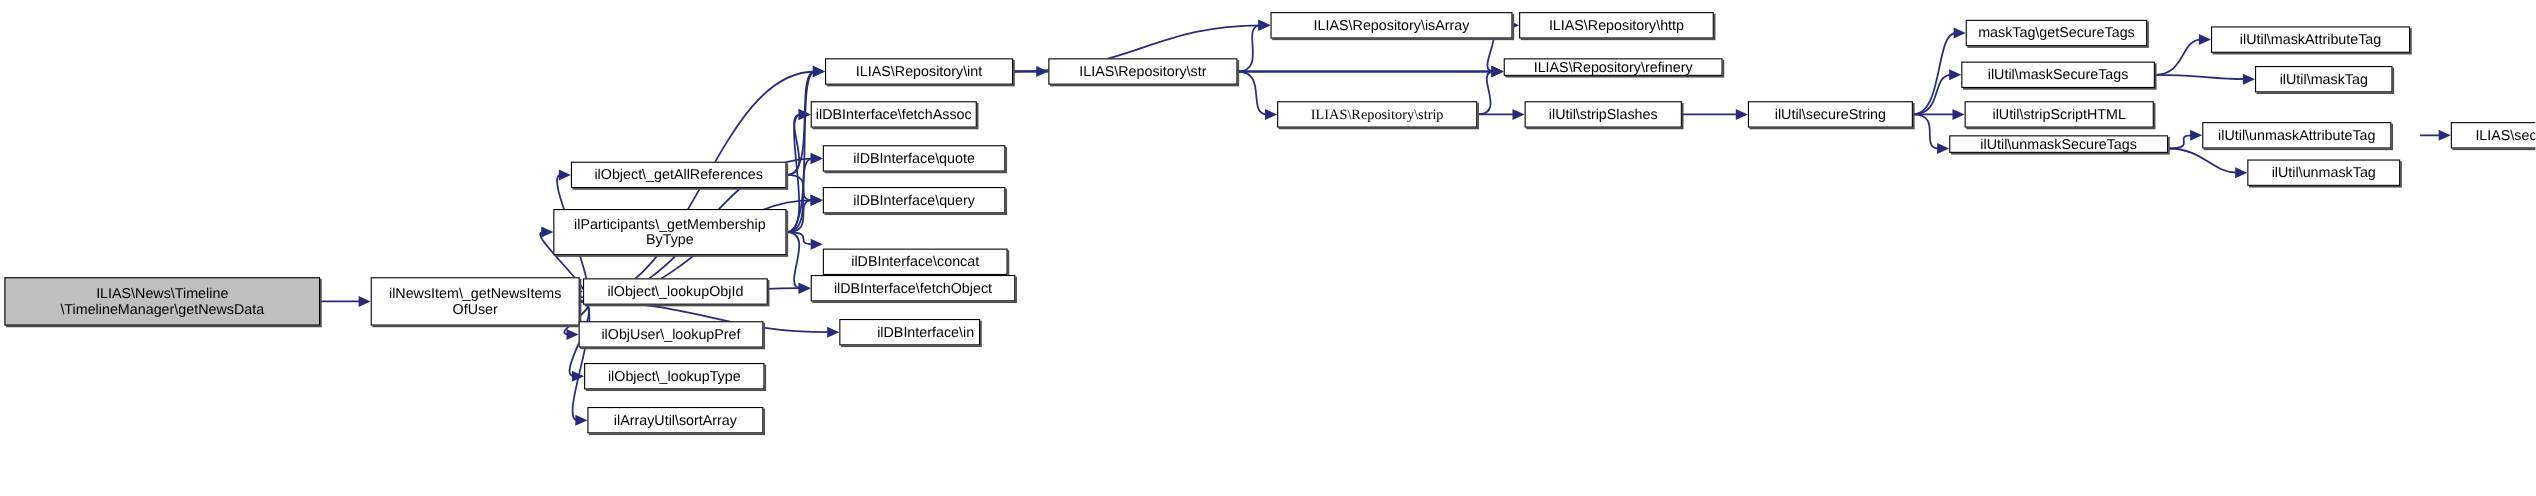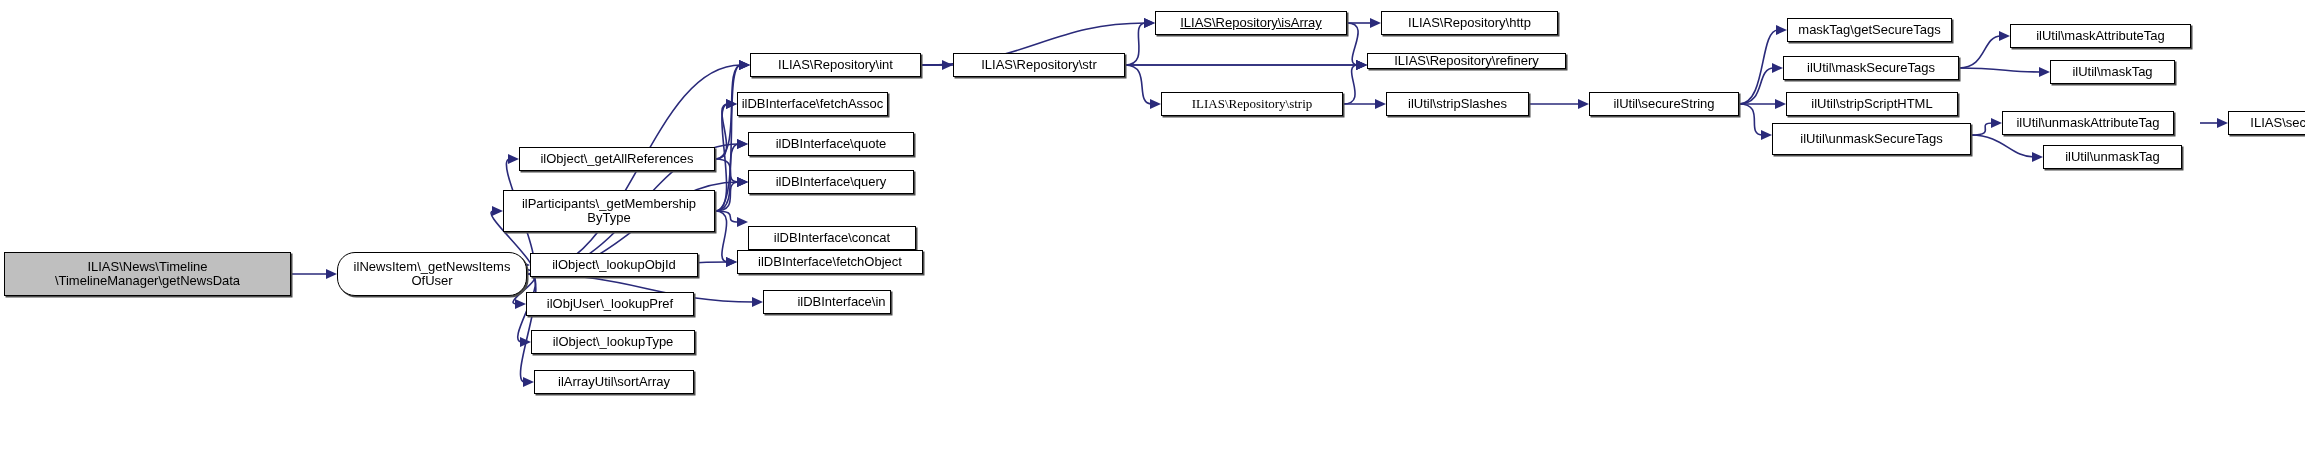--- a/index.html
+++ b/index.html
@@ -98,46 +98,46 @@
       <path d="M1971,135 C1999,135 1974,123 1993,123" fill="none" stroke="#2a2a7a" stroke-width="1.6"></path>
       <polygon points="2002,123 1991,118 1991,128" fill="#2a2a7a"></polygon>
       <path d="M1971,135 C2003.4,135 2010.6,157 2034,157" fill="none" stroke="#2a2a7a" stroke-width="1.6"></path>
       <polygon points="2043,157 2032,152 2032,162" fill="#2a2a7a"></polygon>
       <path d="M2200,123 L2219,123" fill="none" stroke="#2a2a7a" stroke-width="1.6"></path>
       <polygon points="2228,123 2217,118 2217,128" fill="#2a2a7a"></polygon>
     </svg>
   <div id="node-layer">
       <div class="node root" style="left: 4px; top: 252px; width: 287px; height: 44px;">ILIAS\News\Timeline
 \TimelineManager\getNewsData</div>
-      <div class="node" style="left: 337px; top: 252px; width: 190px; height: 44px; border-radius: 18px;">ilNewsItem\_getNewsItems
+      <div class="node" style="left: 337px; top: 252px; width: 190px; height: 44px;">ilNewsItem\_getNewsItems
 OfUser</div>
       <div class="node" style="left: 519px; top: 147px; width: 196px; height: 24px;">ilObject\_getAllReferences</div>
       <div class="node" style="left: 503px; top: 190px; width: 212px; height: 42px;">ilParticipants\_getMembership
 ByType</div>
       <div class="node" style="left: 530px; top: 253px; width: 168px; height: 24px;">ilObject\_lookupObjId</div>
       <div class="node" style="left: 526px; top: 292px; width: 168px; height: 24px;">ilObjUser\_lookupPref</div>
       <div class="node" style="left: 531px; top: 330px; width: 164px; height: 24px;">ilObject\_lookupType</div>
       <div class="node" style="left: 534px; top: 370px; width: 160px; height: 24px;">ilArrayUtil\sortArray</div>
       <div class="node" style="left: 750px; top: 53px; width: 171px; height: 24px;">ILIAS\Repository\int</div>
       <div class="node" style="left: 737px; top: 92px; width: 151px; height: 24px;">ilDBInterface\fetchAssoc</div>
       <div class="node" style="left: 748px; top: 132px; width: 166px; height: 24px;">ilDBInterface\quote</div>
       <div class="node" style="left: 748px; top: 170px; width: 166px; height: 24px;">ilDBInterface\query</div>
       <div class="node" style="left: 748px; top: 226px; width: 168px; height: 24px;">ilDBInterface\concat</div>
       <div class="node" style="left: 737px; top: 250px; width: 186px; height: 24px;">ilDBInterface\fetchObject</div>
       <div class="node" style="left: 763px; top: 290px; width: 128px; height: 24px; padding-left: 32px;">ilDBInterface\in</div>
       <div class="node" style="left: 953px; top: 53px; width: 172px; height: 24px;">ILIAS\Repository\str</div>
-      <div class="node" style="left: 1155px; top: 11px; width: 192px; height: 24px; text-decoration: underline;">ILIAS\Repository\isArray</div>
+      <div class="node" style="left: 1155px; top: 11px; width: 220px; height: 24px;">ILIAS\Repository\isArray</div>
       <div class="node" style="left: 1161px; top: 92px; width: 182px; height: 24px; font-family: Liberation Serif, serif;">ILIAS\Repository\strip</div>
       <div class="node" style="left: 1381px; top: 11px; width: 177px; height: 24px;">ILIAS\Repository\http</div>
       <div class="node" style="left: 1367px; top: 53px; width: 199px; height: 16px;">ILIAS\Repository\refinery</div>
       <div class="node" style="left: 1386px; top: 92px; width: 143px; height: 24px;">ilUtil\stripSlashes</div>
       <div class="node" style="left: 1589px; top: 92px; width: 150px; height: 24px;">ilUtil\secureString</div>
       <div class="node" style="left: 1787px; top: 18px; width: 165px; height: 24px;">maskTag\getSecureTags</div>
       <div class="node" style="left: 1783px; top: 56px; width: 176px; height: 24px;">ilUtil\maskSecureTags</div>
       <div class="node" style="left: 1786px; top: 92px; width: 172px; height: 24px;">ilUtil\stripScriptHTML</div>
-      <div class="node" style="left: 1772px; top: 123px; width: 199px; height: 32px;">ilUtil\unmaskSecureTags</div>
+      <div class="node" style="left: 1772px; top: 123px; width: 199px; height: 16px;">ilUtil\unmaskSecureTags</div>
       <div class="node" style="left: 2010px; top: 24px; width: 181px; height: 24px;">ilUtil\maskAttributeTag</div>
       <div class="node" style="left: 2050px; top: 60px; width: 125px; height: 24px;">ilUtil\maskTag</div>
       <div class="node" style="left: 2002px; top: 111px; width: 172px; height: 24px;">ilUtil\unmaskAttributeTag</div>
       <div class="node" style="left: 2043px; top: 145px; width: 139px; height: 24px;">ilUtil\unmaskTag</div>
       <div class="node" style="left: 2228px; top: 111px; width: 143px; height: 24px;">ILIAS\secureLink</div>
     </div>
 </div>
 
 </body></html>

